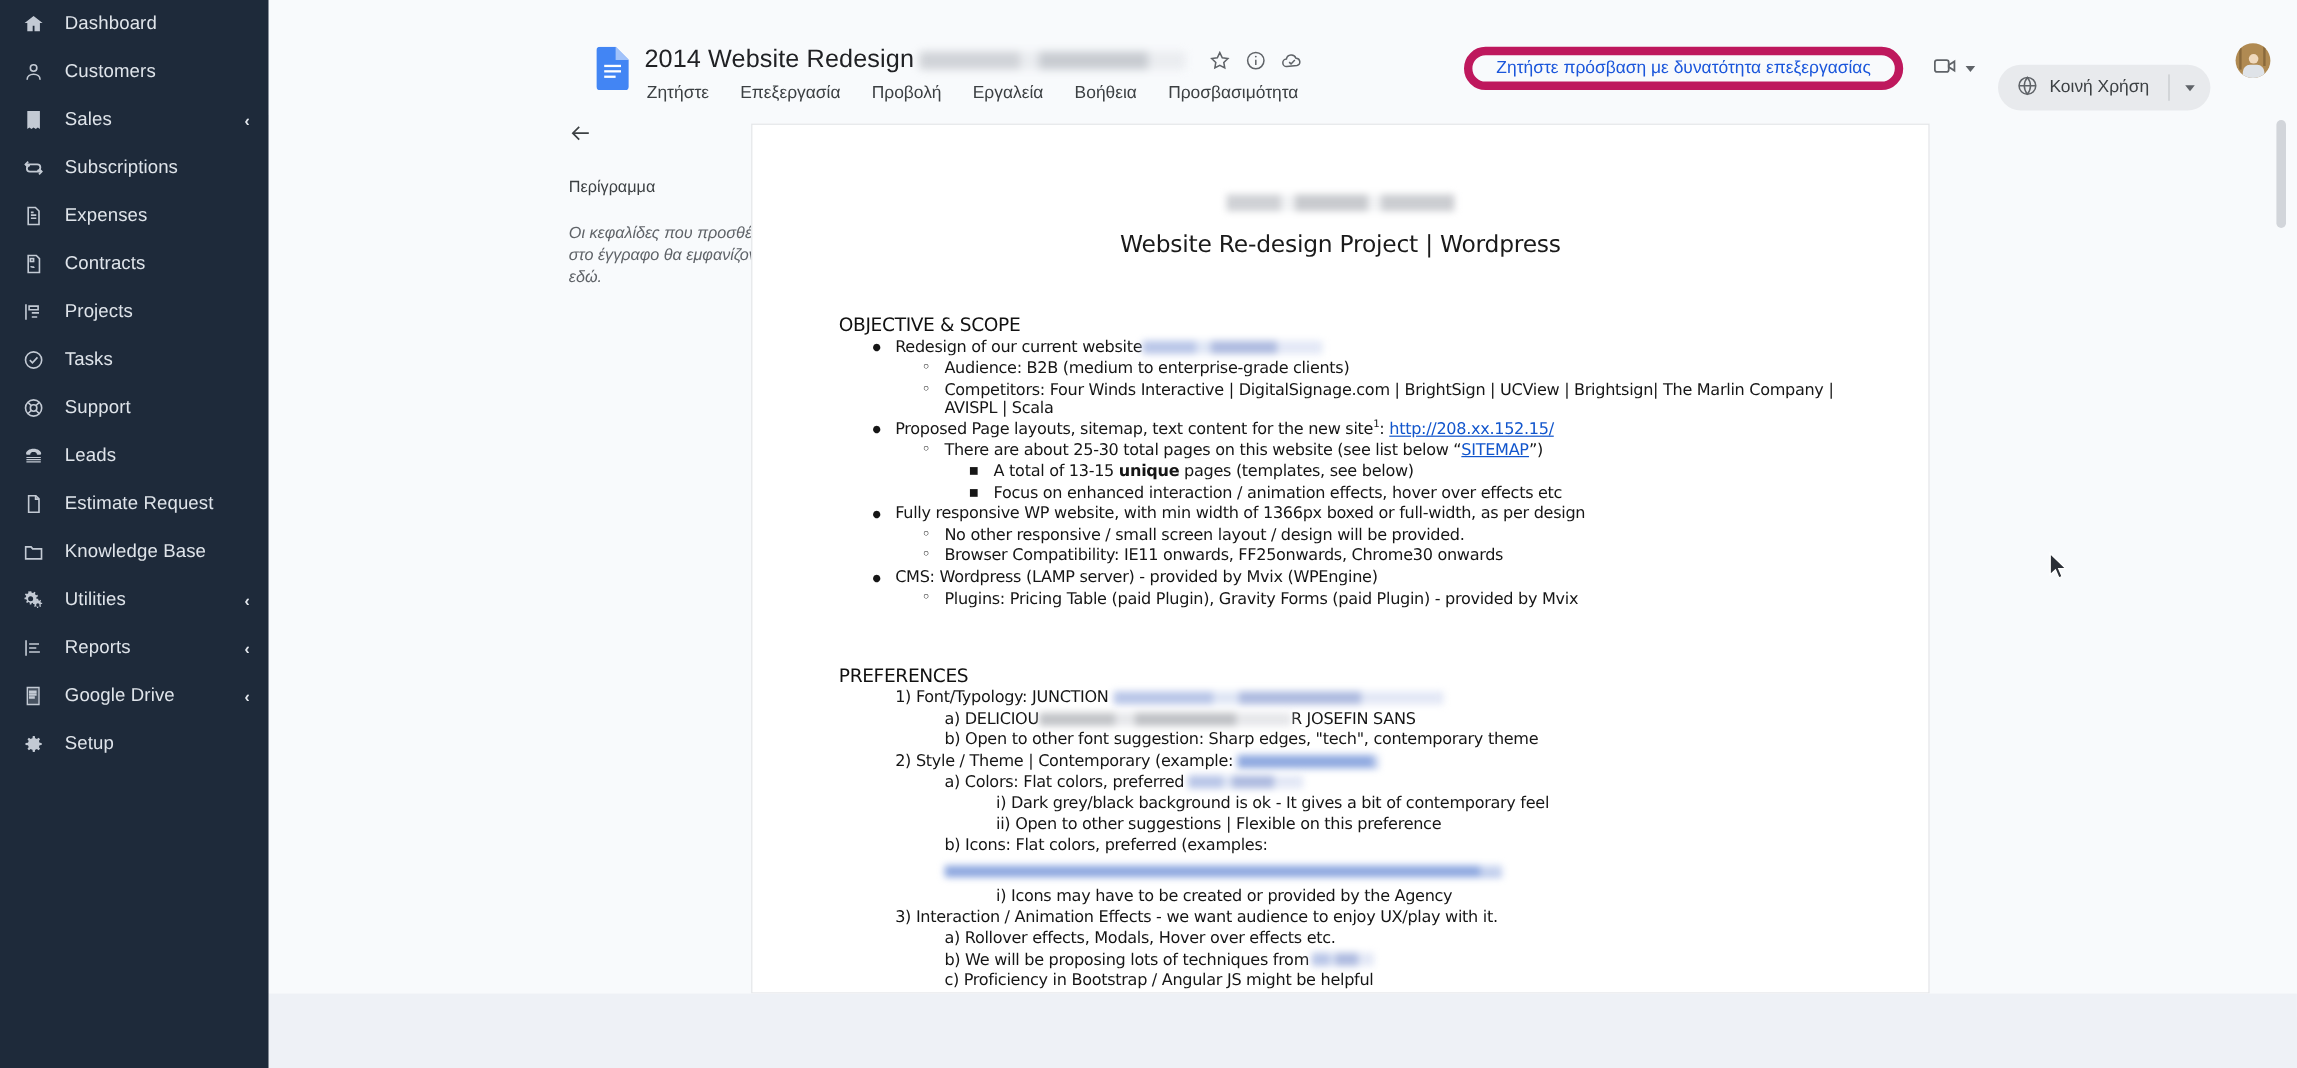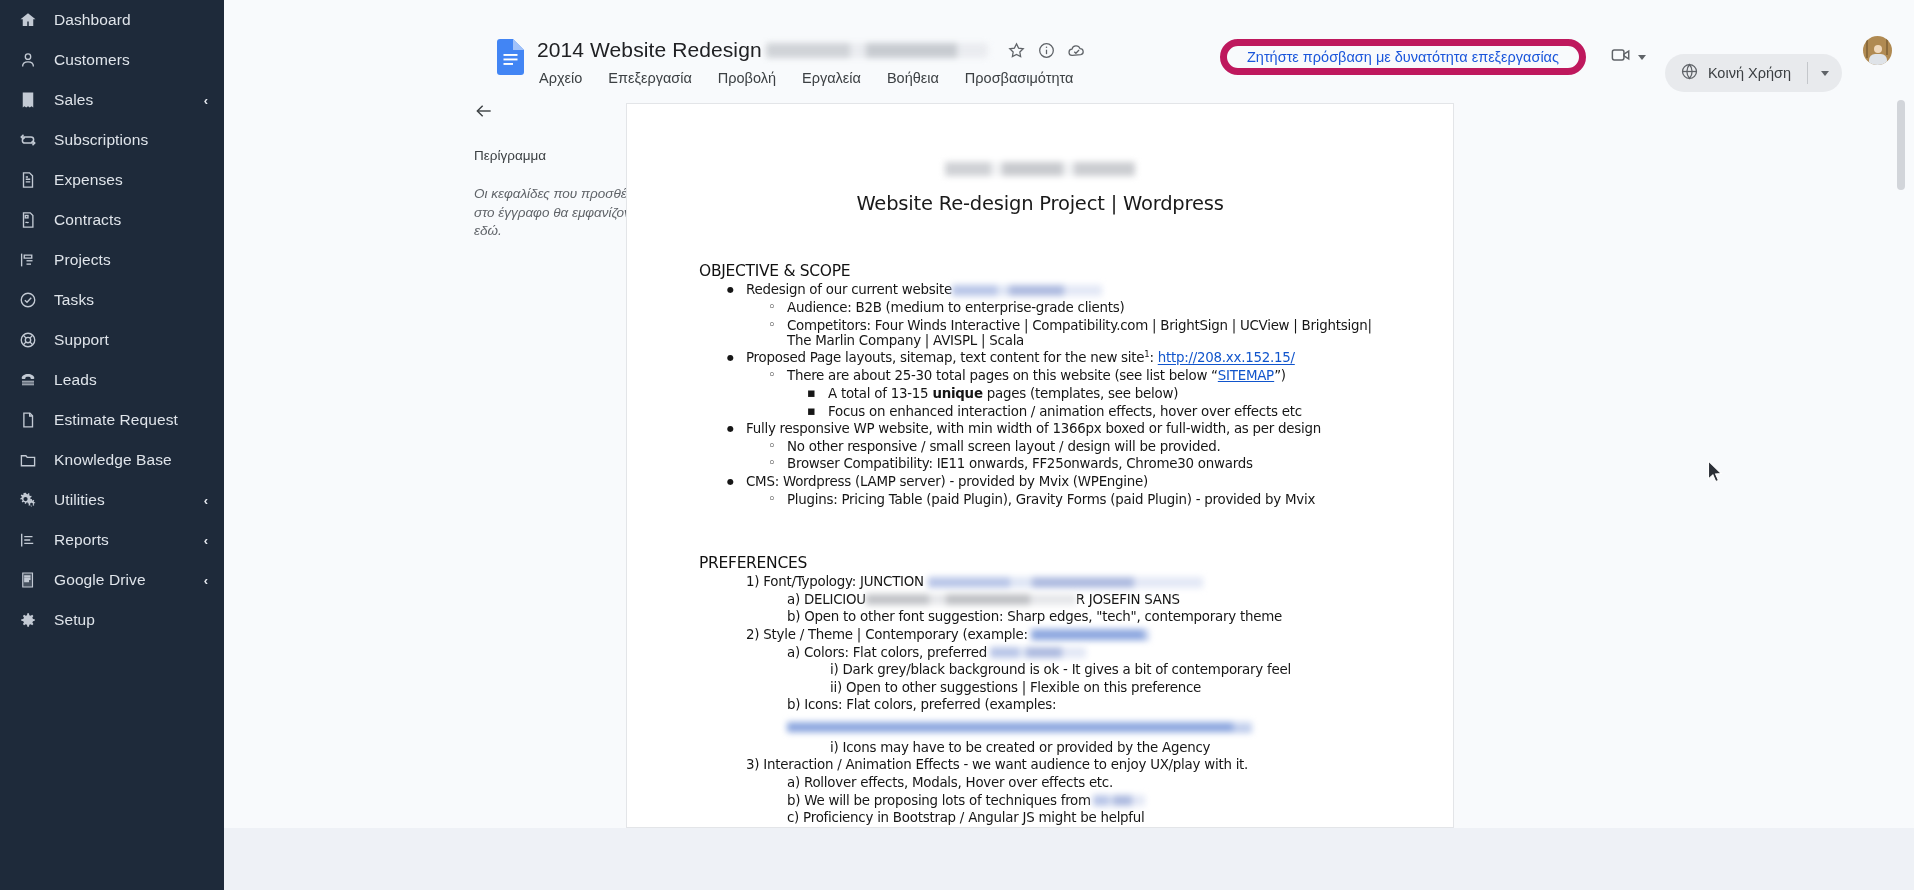--- a/index.html
+++ b/index.html
@@ -171,21 +171,21 @@
   #outline-desc {
     margin-top: 22px;
     font-size: 13.5px; color: #5f6368;
     font-style: italic; line-height: 1.38;
     width: 184px;
   }
 
   
   #page {
     position: absolute; left: 402px; top: 103px;
-    width: 828px; height: 725px;
+    width: 982px; height: 725px;
     background: #ffffff;
     border: 1px solid #e3e5e8;
     overflow: hidden;
     font-family: "Liberation Serif", serif;
     color: #0d0d0d;
   }
   #page-inner { padding: 58px 72px 0 72px; }
 
   .doc-redact-head {
     width: 190px; height: 14px;
@@ -478,21 +478,21 @@
               </svg>
           </span>
           <span class="hdr-ico">
             <svg viewBox="0 0 24 24" fill="none" stroke="currentColor" stroke-width="1.6">
                 <path d="M6.6 18.2a3.9 3.9 0 0 1-.3-7.8 5.3 5.3 0 0 1 10.1-.9 3.9 3.9 0 0 1 1 7.7z"></path>
                 <path d="M9.2 13.6l2 1.9 4-4.1"></path>
               </svg>
           </span>
         </div>
         <div id="menu-row">
-          <span>Αρχείο</span>
+          <span>Ζητήστε</span>
           <span>Επεξεργασία</span>
           <span>Προβολή</span>
           <span>Εργαλεία</span>
           <span>Βοήθεια</span>
           <span>Προσβασιμότητα</span>
         </div>
       </div>
 
       <div id="req-access-btn">Ζητήστε πρόσβαση με δυνατότητα επεξεργασίας</div>
 
@@ -558,21 +558,21 @@
           <span>Redesign of our current website</span><span class="ib" style="width:150px"></span>
         </div>
 
         <div class="li lvl2">
           <span class="mk circ"></span>
           <span>Audience: B2B (medium to enterprise-grade clients)</span>
         </div>
 
         <div class="li lvl2">
           <span class="mk circ"></span>
-          <span>Competitors: Four Winds Interactive | Compatibility.com | BrightSign | UCView | Brightsign| The Marlin Company | AVISPL | Scala</span>
+          <span>Competitors: Four Winds Interactive | DigitalSignage.com | BrightSign | UCView | Brightsign| The Marlin Company | AVISPL | Scala</span>
         </div>
 
         <div class="li lvl1">
           <span class="mk disc"></span>
           <span>Proposed Page layouts, sitemap, text content for the new site</span><sup>1</sup>: <a class="lnk" href="#">http://208.xx.152.15/</a>
         </div>
 
         <div class="li lvl2">
           <span class="mk circ"></span>
           <span>There are about 25-30 total pages on this website (see list below “</span><a class="lnk" href="#">SITEMAP</a><span>”)</span>

